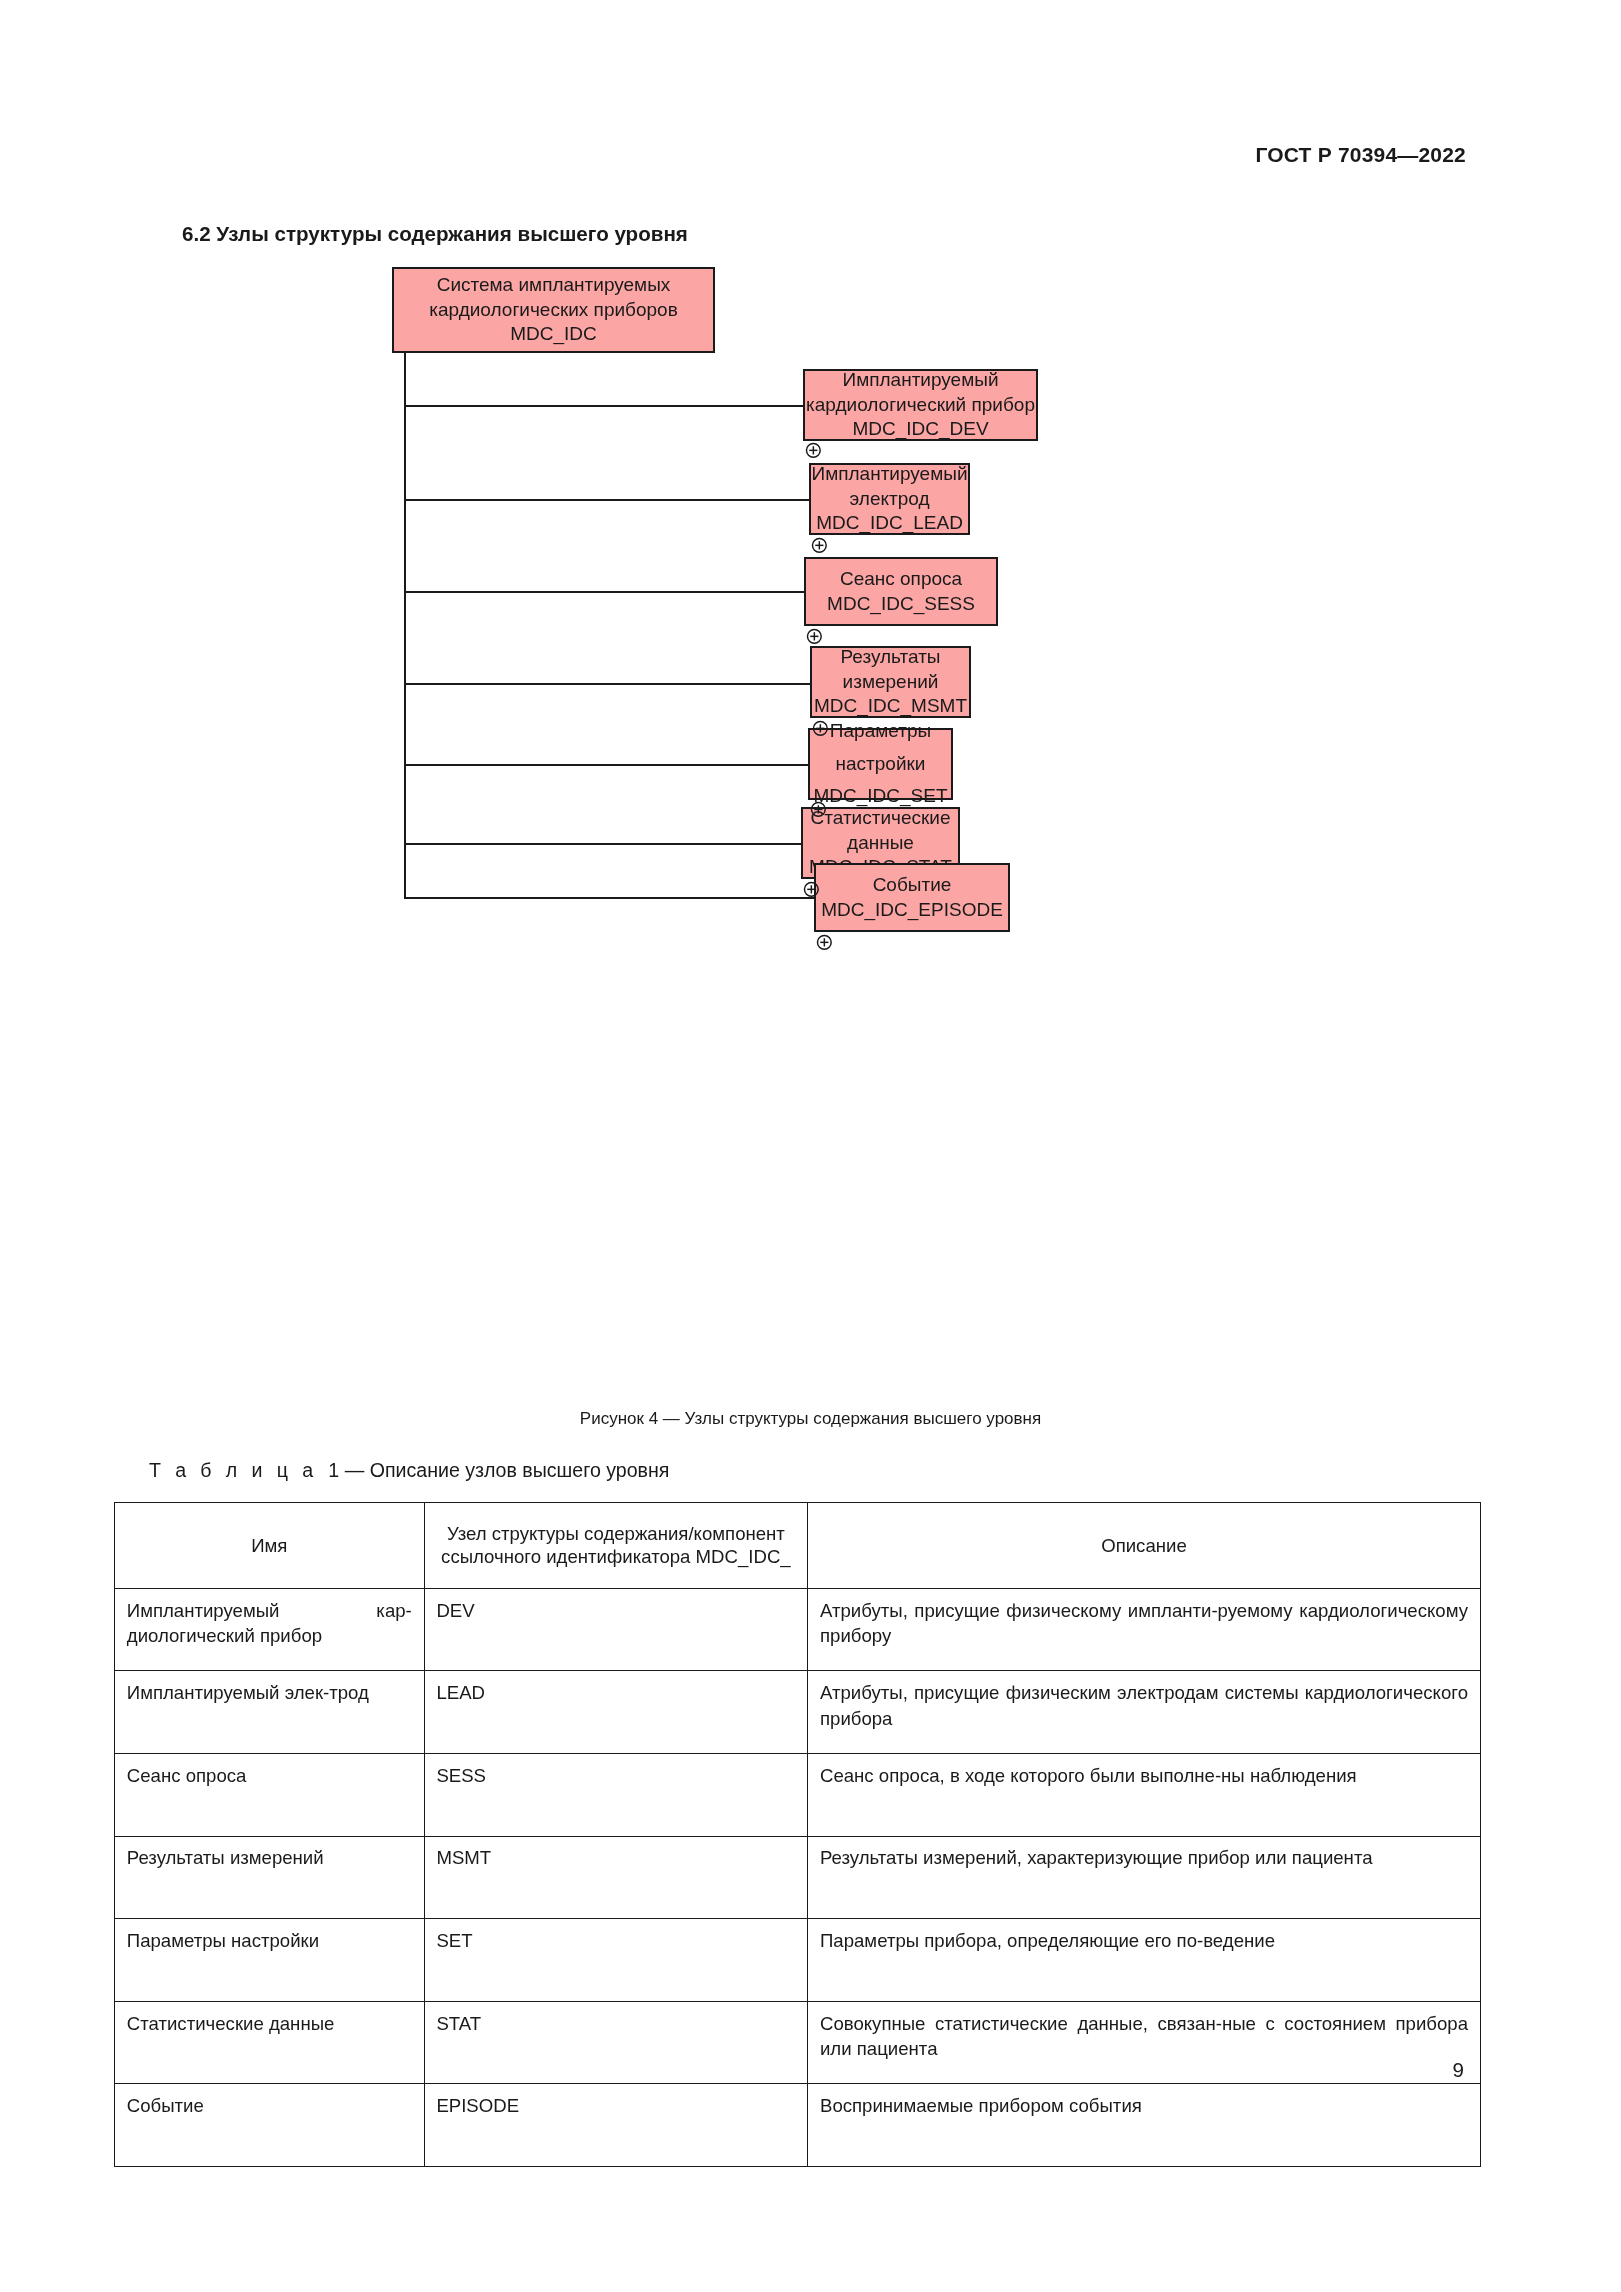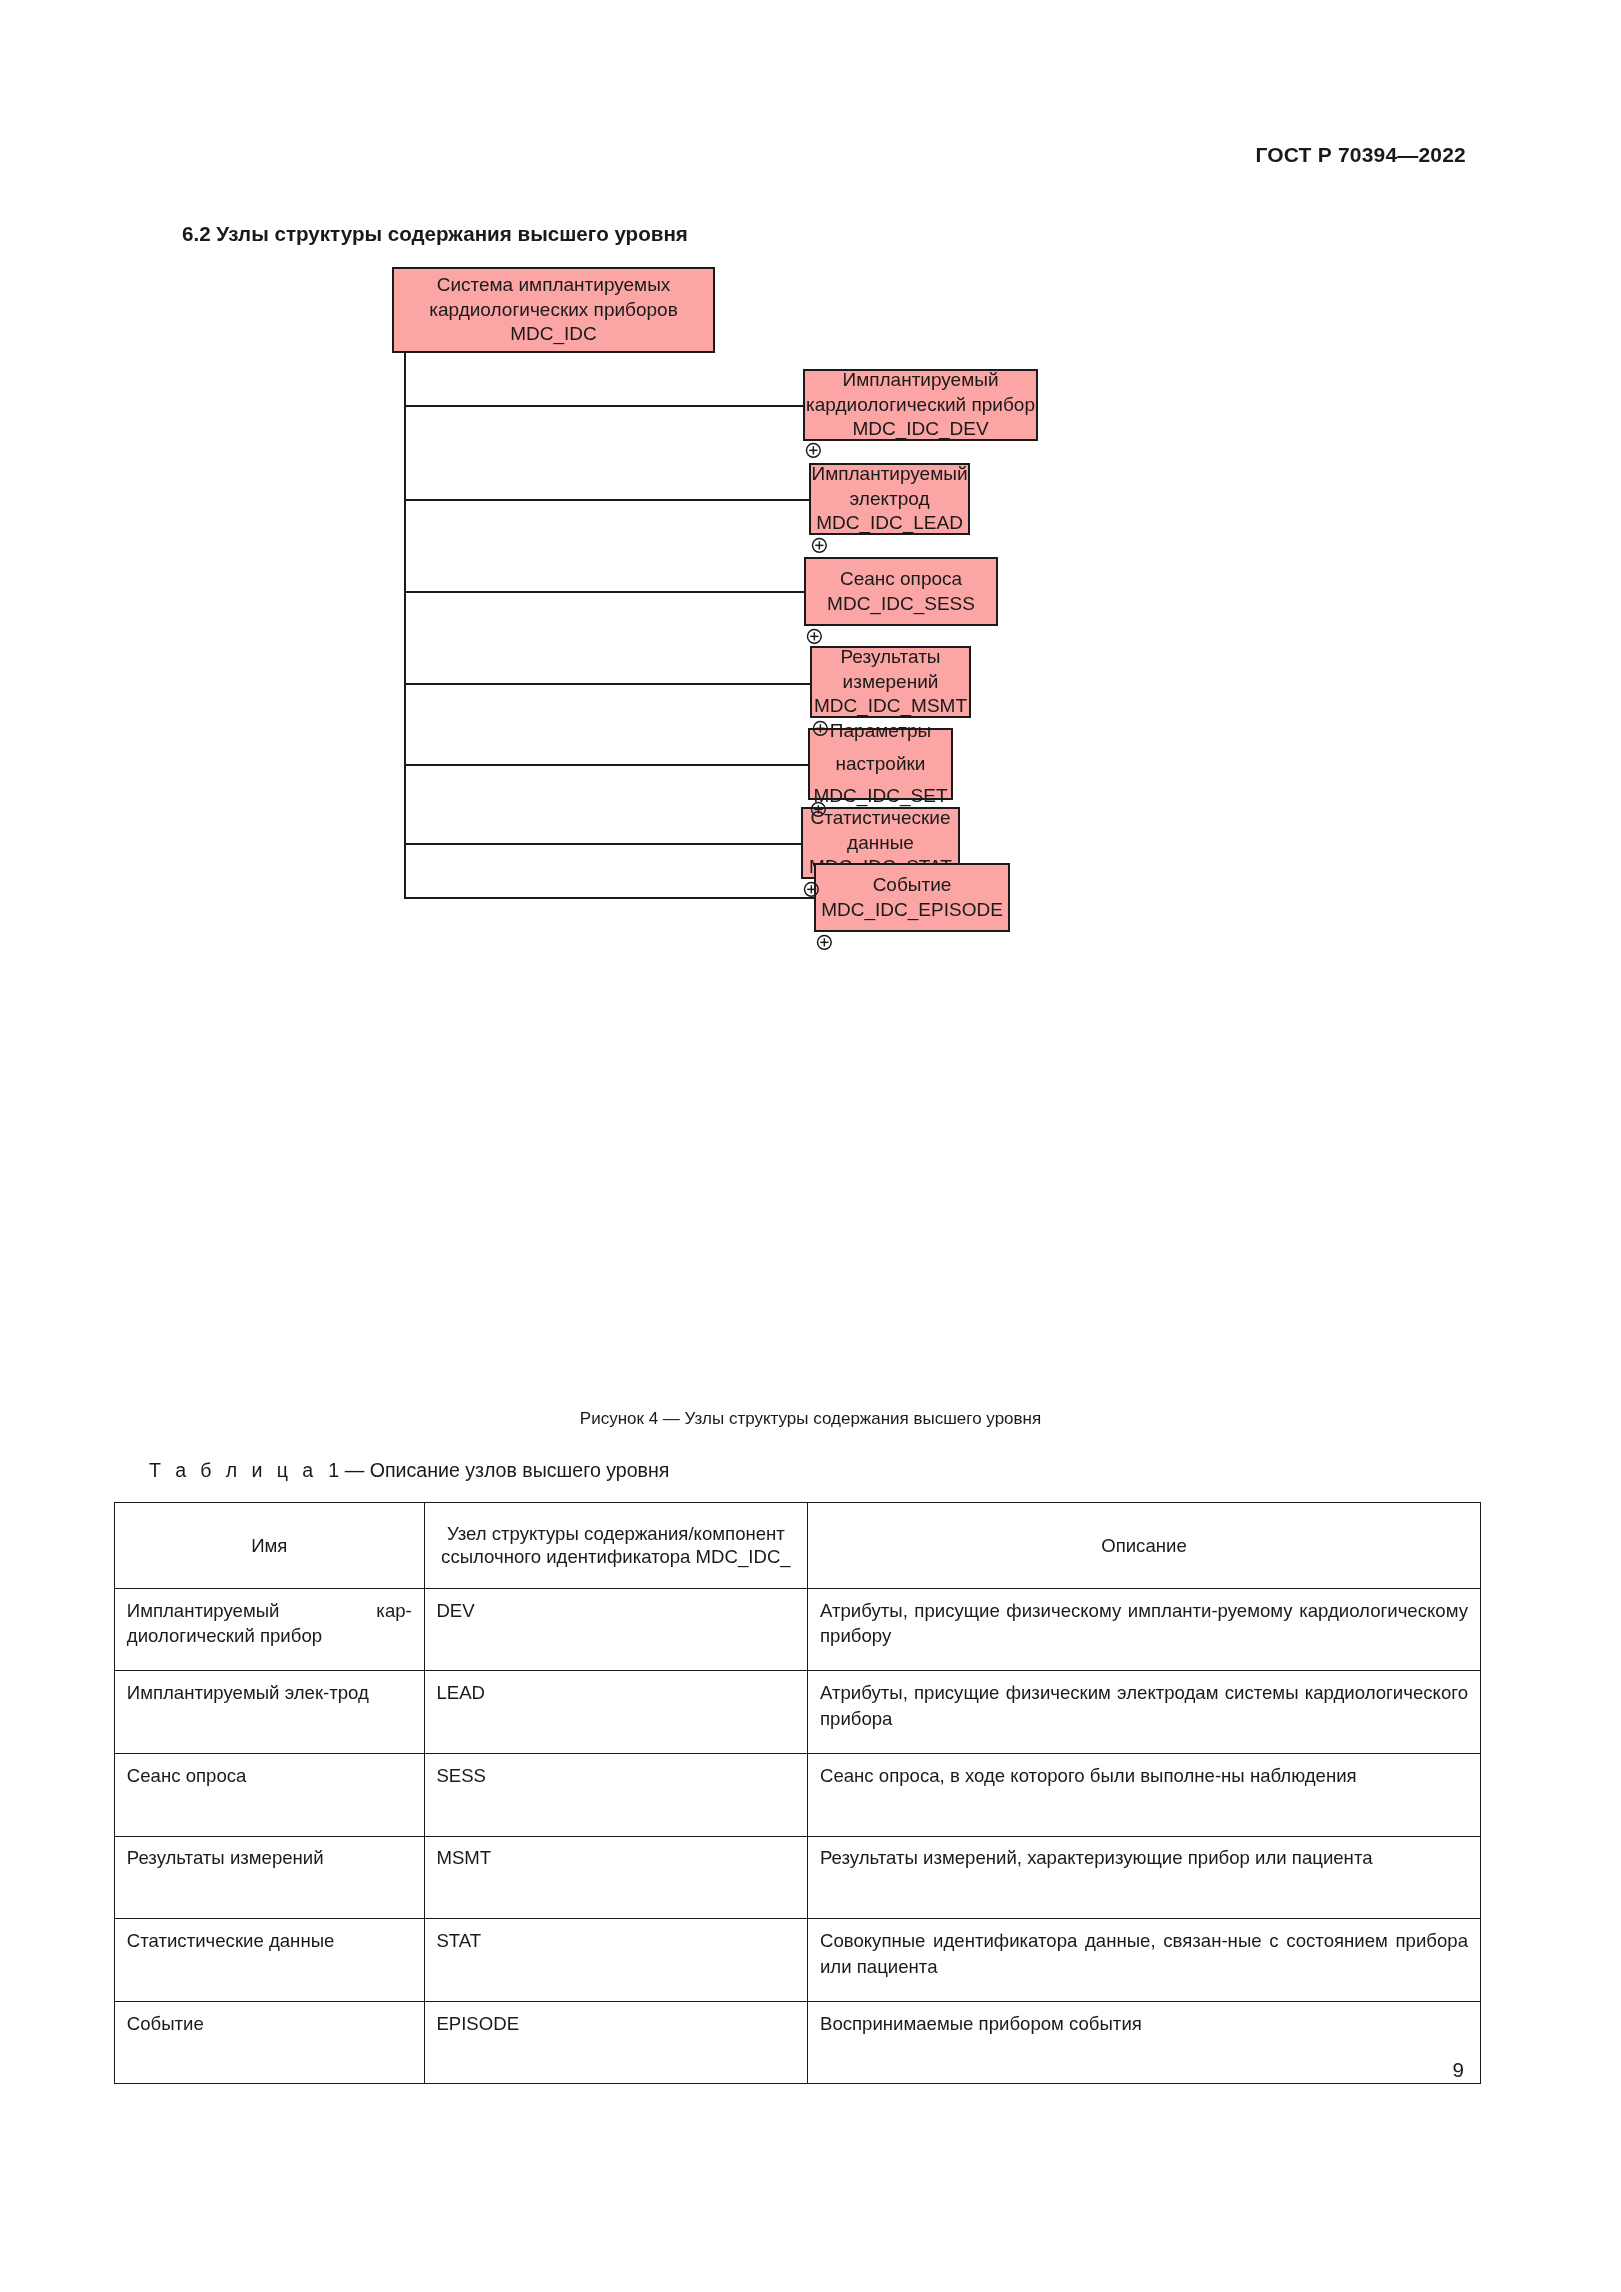--- a/index.html
+++ b/index.html
@@ -293,23 +293,28 @@
         <td class="cell-just">Сеанс опроса</td>
         <td>SESS</td>
         <td class="cell-just">Сеанс опроса, в ходе которого были выполне-ны наблюдения</td>
       </tr>
       <tr>
         <td class="cell-just">Результаты измерений</td>
         <td>MSMT</td>
         <td class="cell-just">Результаты измерений, характеризующие прибор или пациента</td>
       </tr>
       <tr>
+        <td class="cell-just">Параметры настройки</td>
+        <td>SET</td>
+        <td class="cell-just">Параметры прибора, определяющие его по-ведение</td>
+      </tr>
+      <tr>
         <td class="cell-just">Статистические данные</td>
         <td>STAT</td>
-        <td class="cell-just">Совокупные идентификатора данные, связан-ные с состоянием прибора или пациента</td>
+        <td class="cell-just">Совокупные статистические данные, связан-ные с состоянием прибора или пациента</td>
       </tr>
       <tr>
         <td class="cell-just">Событие</td>
         <td>EPISODE</td>
         <td class="cell-just">Воспринимаемые прибором события</td>
       </tr>
     </tbody>
   </table>
 
   <div class="page-number">9</div>

